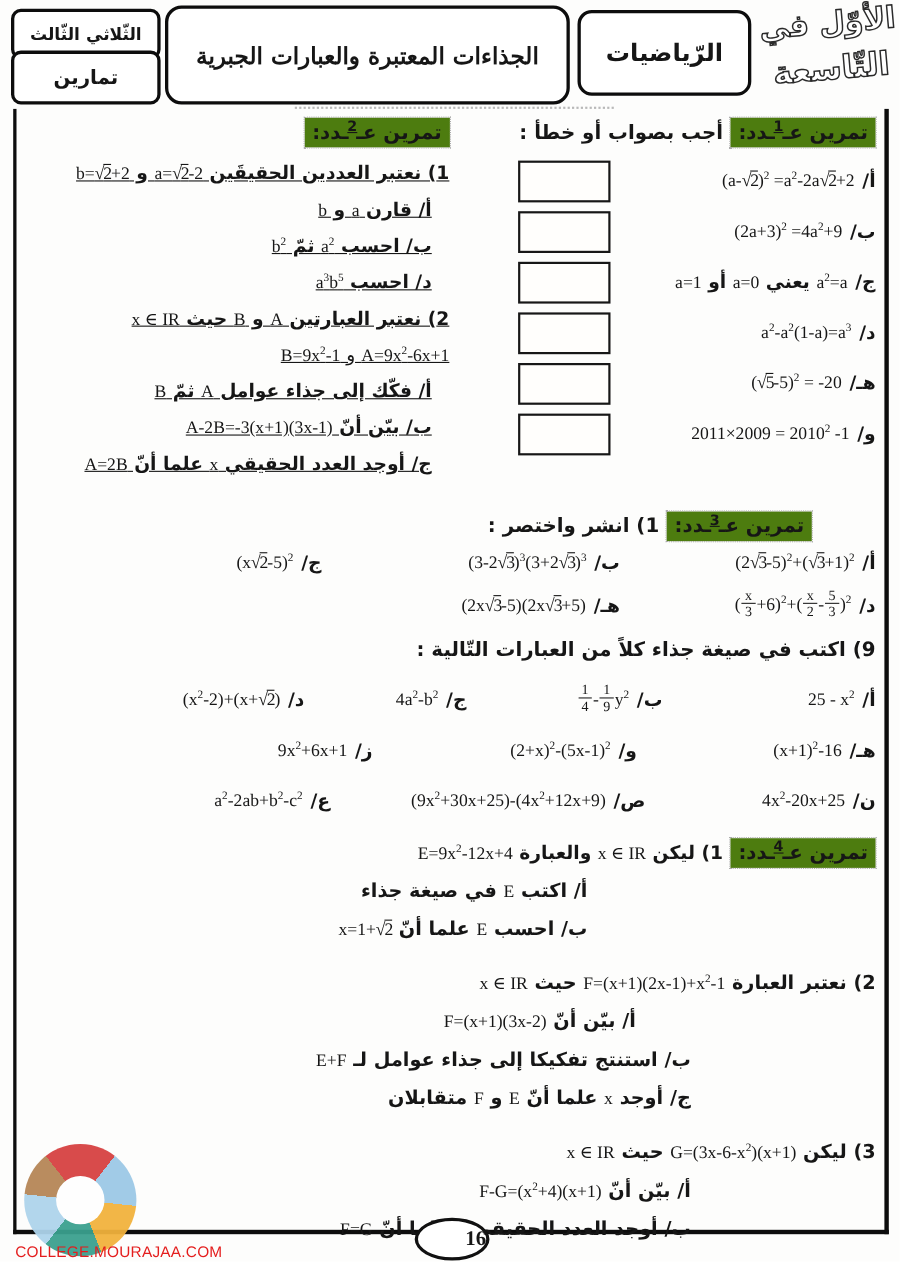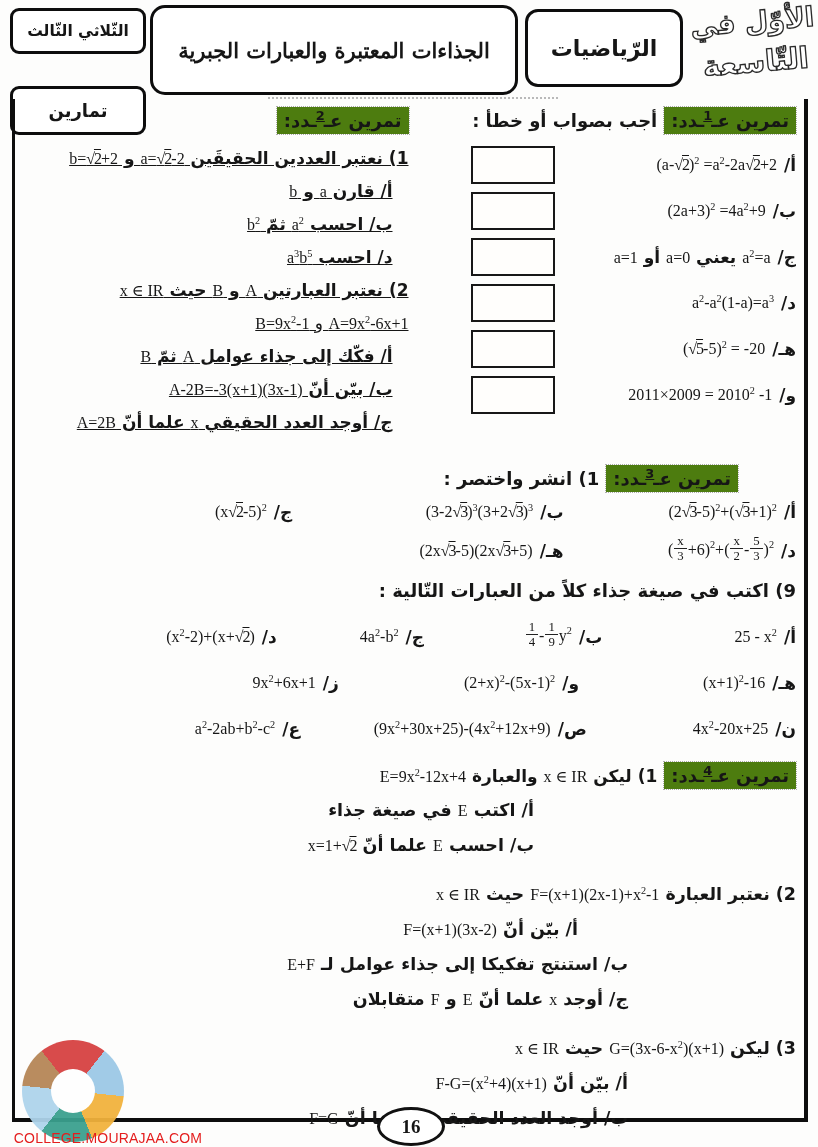--- a/index.html
+++ b/index.html
@@ -10,21 +10,21 @@
           transform:rotate(-5deg);font-weight:bold;line-height:1.45;
           color:#fff;-webkit-text-stroke:1.3px #2a2a2a;text-shadow:0 0 1px #333;}
   .corner .l1{font-size:27px;}
   .corner .l2{font-size:29px;}
   .hbox{position:absolute;border:3px solid #0d0d0d;border-radius:13px;background:#fff;
         display:flex;align-items:center;justify-content:center;font-weight:bold;}
   .subject{top:9px;right:135px;width:152px;height:72px;font-size:22px;}
   .maintitle{top:5px;right:300px;width:362px;height:84px;font-size:21px;border-radius:15px;
              font-family:"DejaVu Serif","Liberation Serif",serif;letter-spacing:-.5px;}
   .trimester{top:8px;right:672px;width:130px;height:40px;font-size:15.5px;border-radius:9px;}
-  .doctype{top:46px;right:672px;width:130px;height:43px;font-size:18px;border-radius:9px;margin-top:40px;}
+  .doctype{top:46px;right:672px;width:130px;height:43px;font-size:18px;border-radius:9px;}
   
   .frame{position:absolute;top:99px;right:10px;left:12px;bottom:25px;
          border-right:4px solid #0d0d0d;border-left:3px solid #0d0d0d;border-bottom:4px solid #0d0d0d;}
   .topdots{position:absolute;top:97px;right:260px;width:290px;border-top:2px dotted #b9b9b9;}
   
   .exl{background:#4d7c0f;outline:1px dotted #ababab;padding:1px 7px 3px;font-size:18px;
        font-weight:bold;white-space:nowrap;}
   .exl sup{font-size:.72em;text-decoration:underline;margin:0 -1px;}
   .instr{font-size:18px;font-weight:bold;padding-right:7px;}
   .m{direction:ltr;unicode-bidi:isolate;font-family:"Liberation Serif","DejaVu Serif",serif;
@@ -58,21 +58,21 @@
   
   .ex4{padding:6px 8px 0 6px;}
   .exhead4{display:flex;align-items:baseline;margin:4px 0 4px;}
   .ex4 .ln{line-height:34px;font-weight:bold;font-size:17.5px;}
   .ex4 .i1{padding-right:262px;}
   .ex4 .i2{padding-right:168px;}
   .ex4 .i3{padding-right:218px;}
   .ex4 .gap{margin-top:14px;}
   
   .pageno{position:absolute;top:1107px;right:373px;width:62px;height:33px;background:#fff;
-          border:3px solid #111;border-radius:50%;display:flex;align-items:center;justify-content:center;
+          border:3px solid #111;border-radius:50%;display:flex;align-items:center;
           font-size:19px;font-weight:bold;font-family:"Liberation Serif",serif;z-index:6;}
   .logo{position:absolute;top:1040px;left:22px;width:102px;height:102px;border-radius:50%;z-index:5;
         background:conic-gradient(#d64040 0 38deg,#9cc8e6 38deg 96deg,#f2b23c 96deg 158deg,
                    #3aa08e 158deg 218deg,#aed4ec 218deg 276deg,#b58556 276deg 322deg,#d64040 322deg 360deg);
         opacity:.94;}
   .logo::after{content:"";position:absolute;top:29px;left:29px;width:44px;height:44px;
         border-radius:50%;background:#fff;}
   .wm{position:absolute;bottom:1px;left:2px;width:212px;text-align:center;z-index:7;
       font-family:"Liberation Sans","DejaVu Sans",sans-serif;font-weight:normal;font-size:14px;
       color:#e41d1d;letter-spacing:.2px;direction:ltr;}

